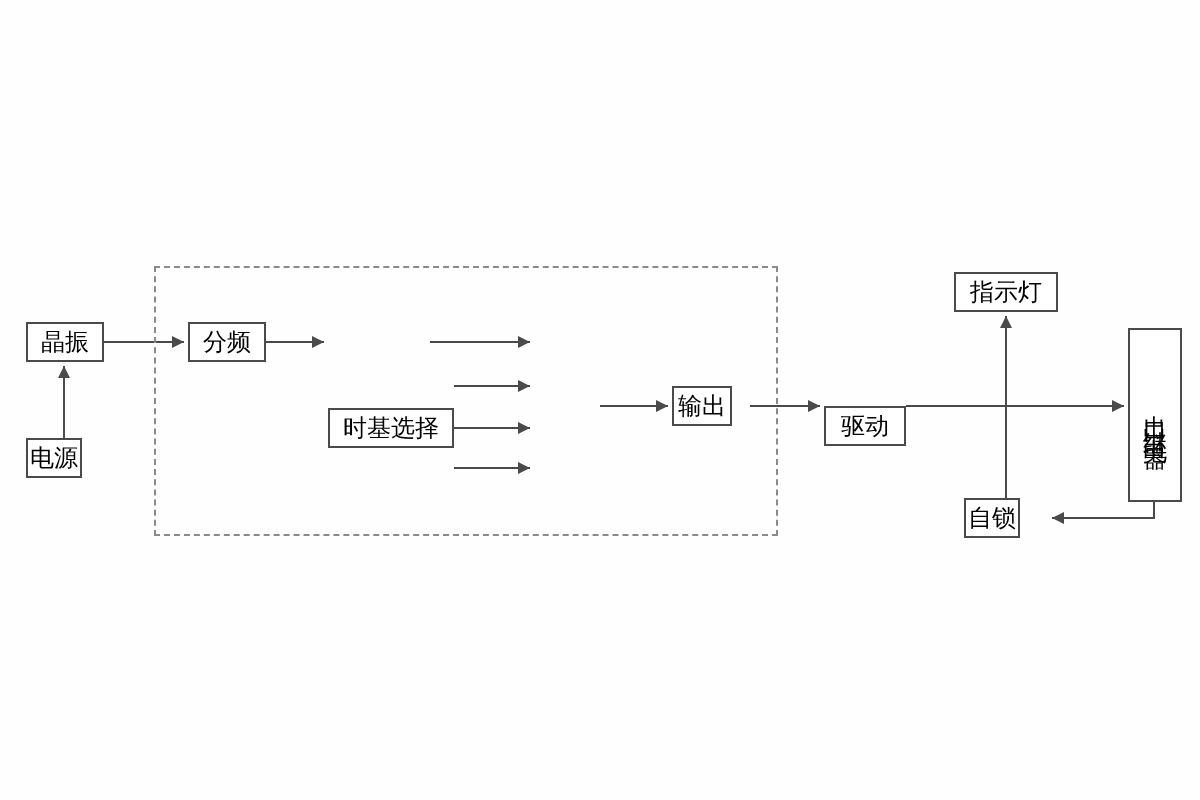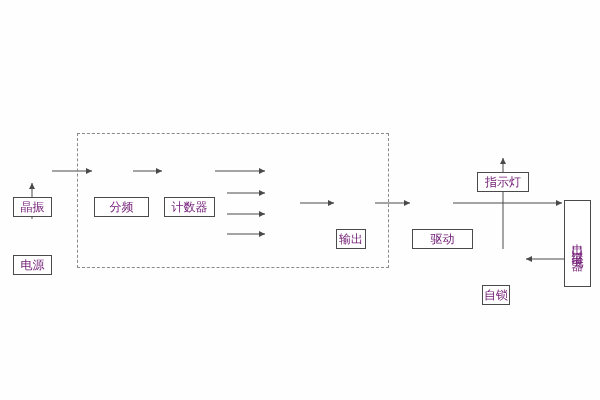--- a/index.html
+++ b/index.html
@@ -32,23 +32,22 @@
   }
   .node {
     position: absolute;
     box-sizing: border-box;
     border: 1px solid #4a4a4a;
     background: #ffffff;
     display: flex;
     align-items: center;
     justify-content: center;
     font-size: 12px;
-    color: #701a75;
+    color: #000000;
     white-space: nowrap;
-    margin-top: 36px;
   }
   .vnode {
     flex-direction: column;
   }
   .vtext {
     writing-mode: vertical-rl;
     text-orientation: upright;
     letter-spacing: 4px;
     line-height: 1;
   }
@@ -96,33 +95,33 @@
       <path d="M503,249 L503,203"></path>
 
       <path d="M577,251 L577,259 L526,259" marker-end="url(#arrow)"></path>
     </g>
   </svg>
 
   <div class="dashed-frame"></div>
 
   <div class="node" style="left:13px;top:161px;width:39px;height:20px;text-align:right;">晶振</div>
 
-  <div class="node" style="left:13px;top:219px;width:39px;height:20px;text-align:center;">电源</div>
+  <div class="node" style="left:13px;top:219px;width:28px;height:20px;text-align:center;">电源</div>
 
-  <div class="node" style="left:94px;top:161px;width:55px;height:20px;">分频</div>
-
-  <div class="node" style="left:164px;top:161px;width:51px;height:20px;">计数器</div>
+  <div class="node" style="left:94px;top:161px;width:39px;height:20px;">分频</div>
 
 
+
+  <div class="node" style="left:164px;top:204px;width:63px;height:20px;">时基选择</div>
 
 
 
   <div class="node" style="left:336px;top:193px;width:30px;height:20px;">输出</div>
 
-  <div class="node" style="left:412px;top:193px;width:61px;height:20px;">驱动</div>
+  <div class="node" style="left:412px;top:203px;width:41px;height:20px;">驱动</div>
 
   <div class="node" style="left:477px;top:136px;width:52px;height:20px;">指示灯</div>
 
   <div class="node vnode" style="left:564px;top:164px;width:27px;height:87px;">
     <span class="vtext">出口继电器</span>
   </div>
 
   <div class="node" style="left:482px;top:249px;width:28px;height:20px;">自锁</div>
 
 </div>

